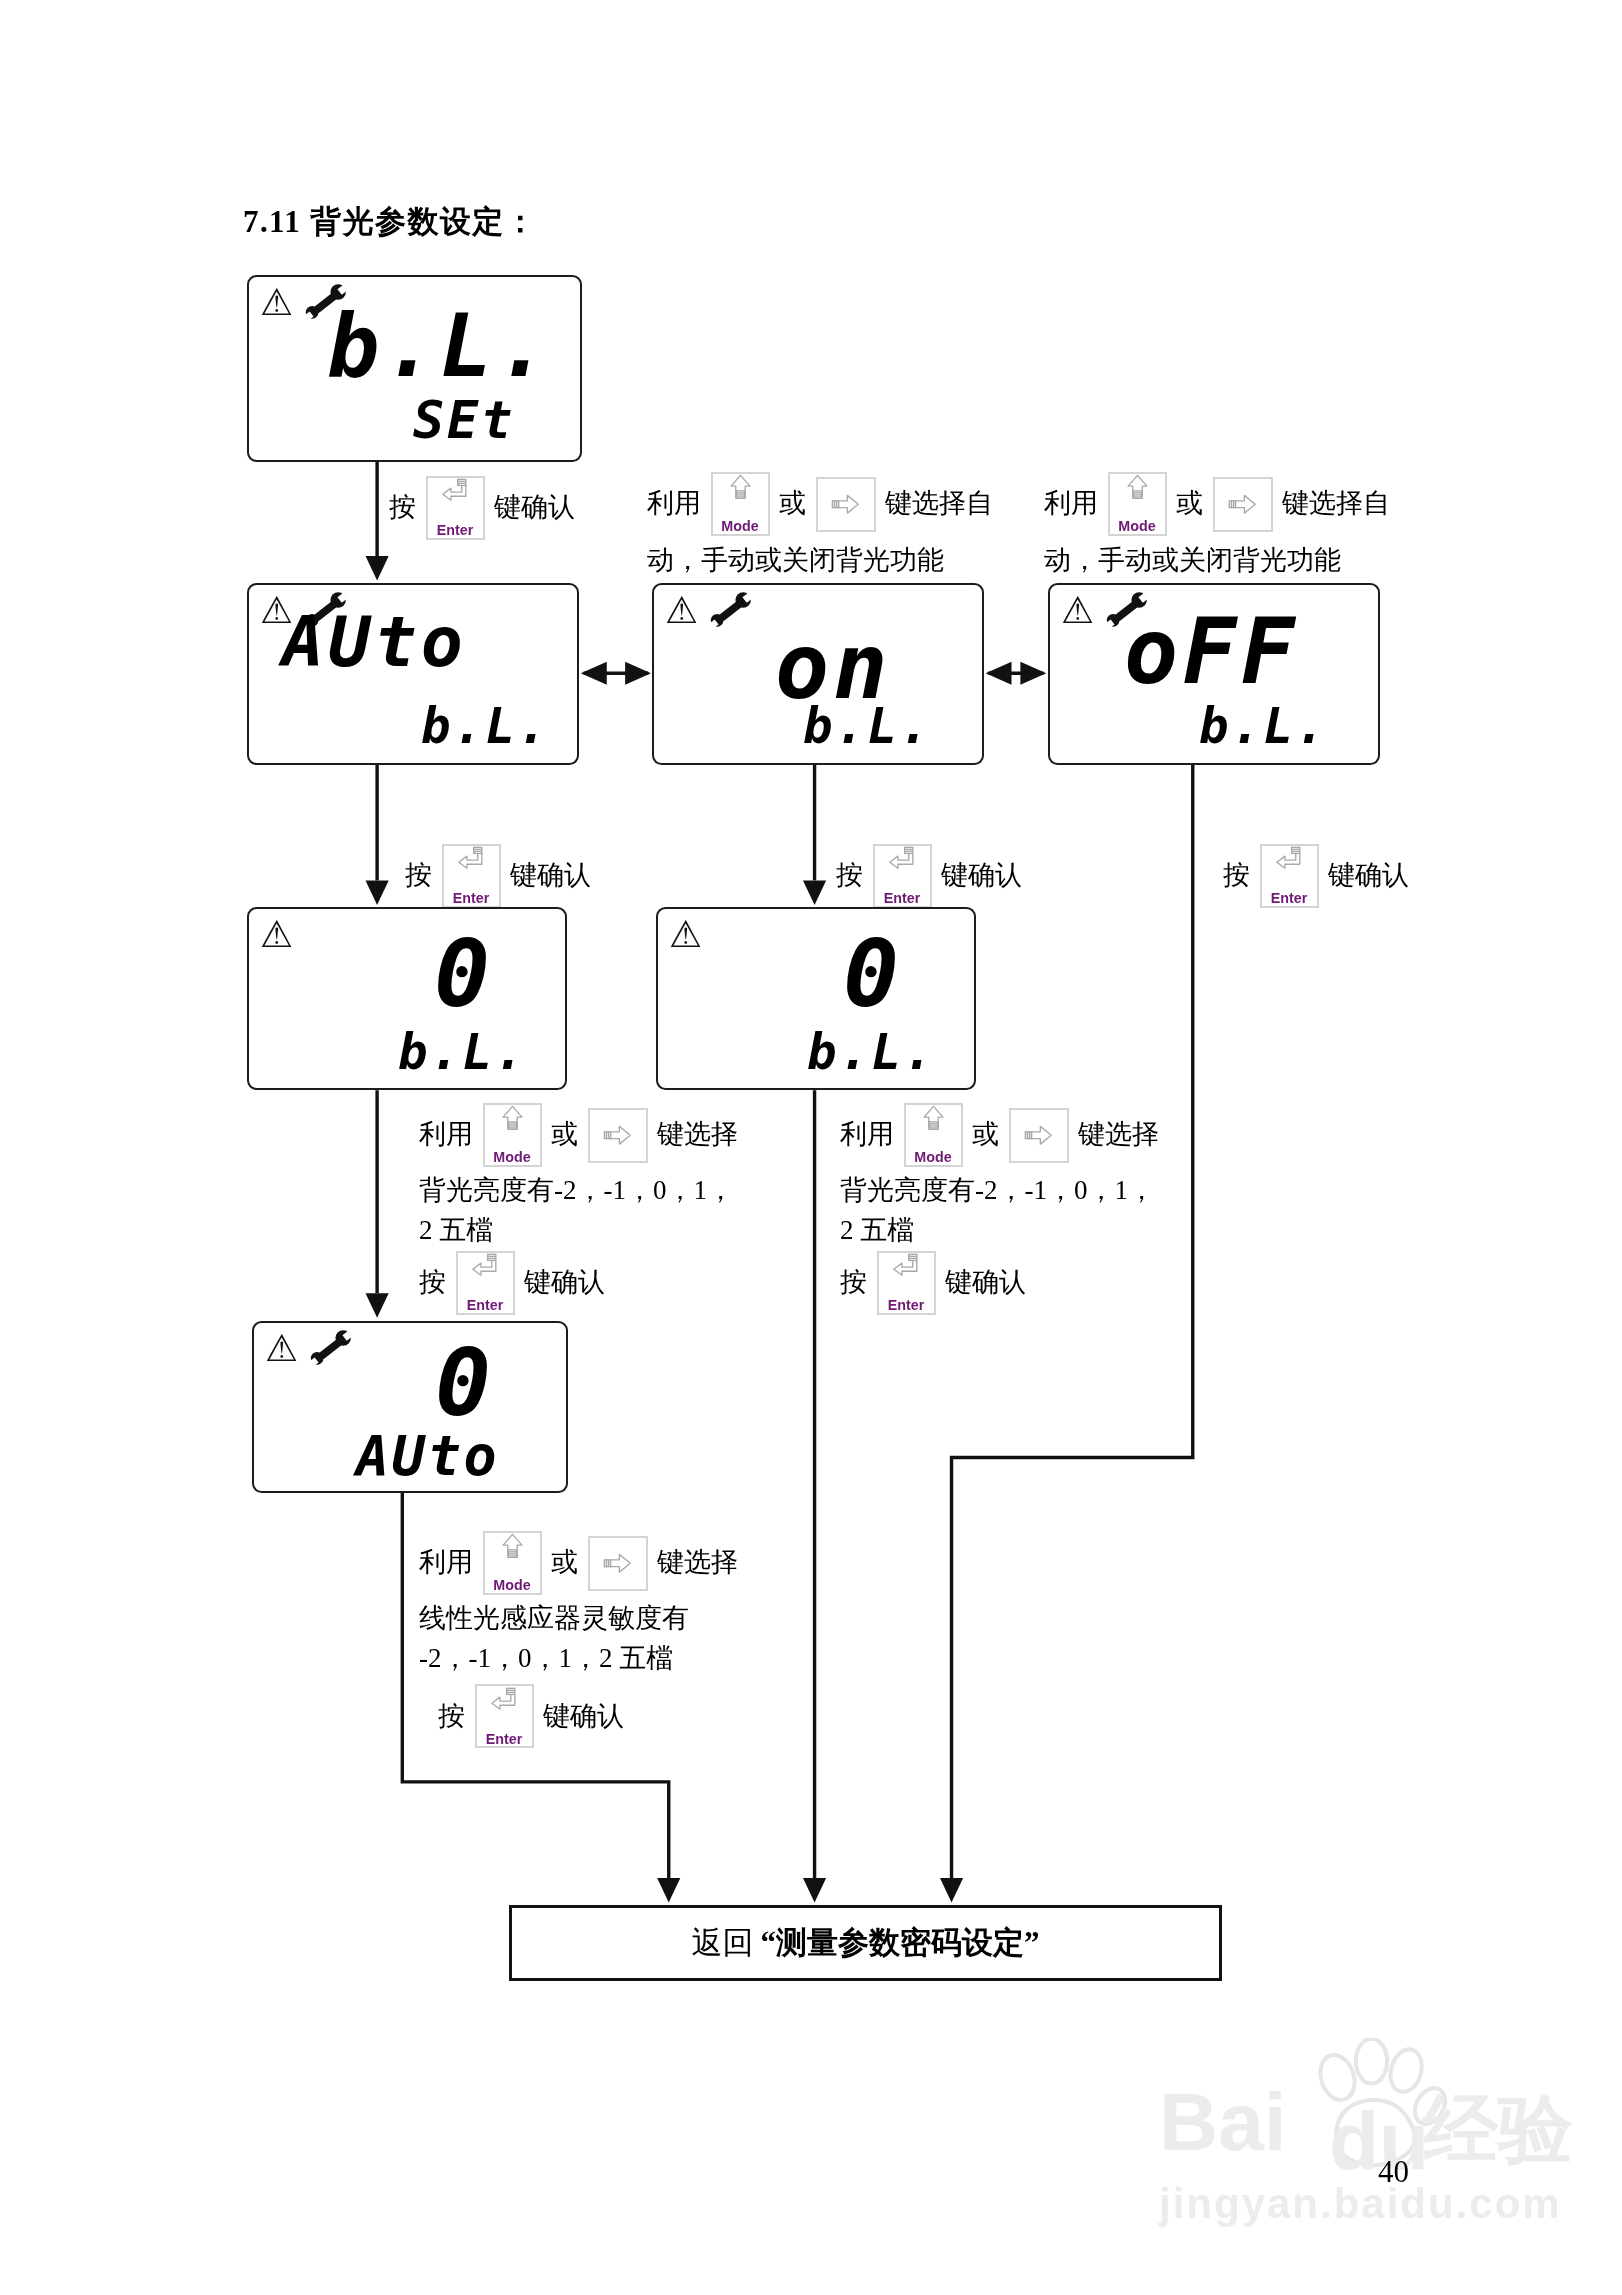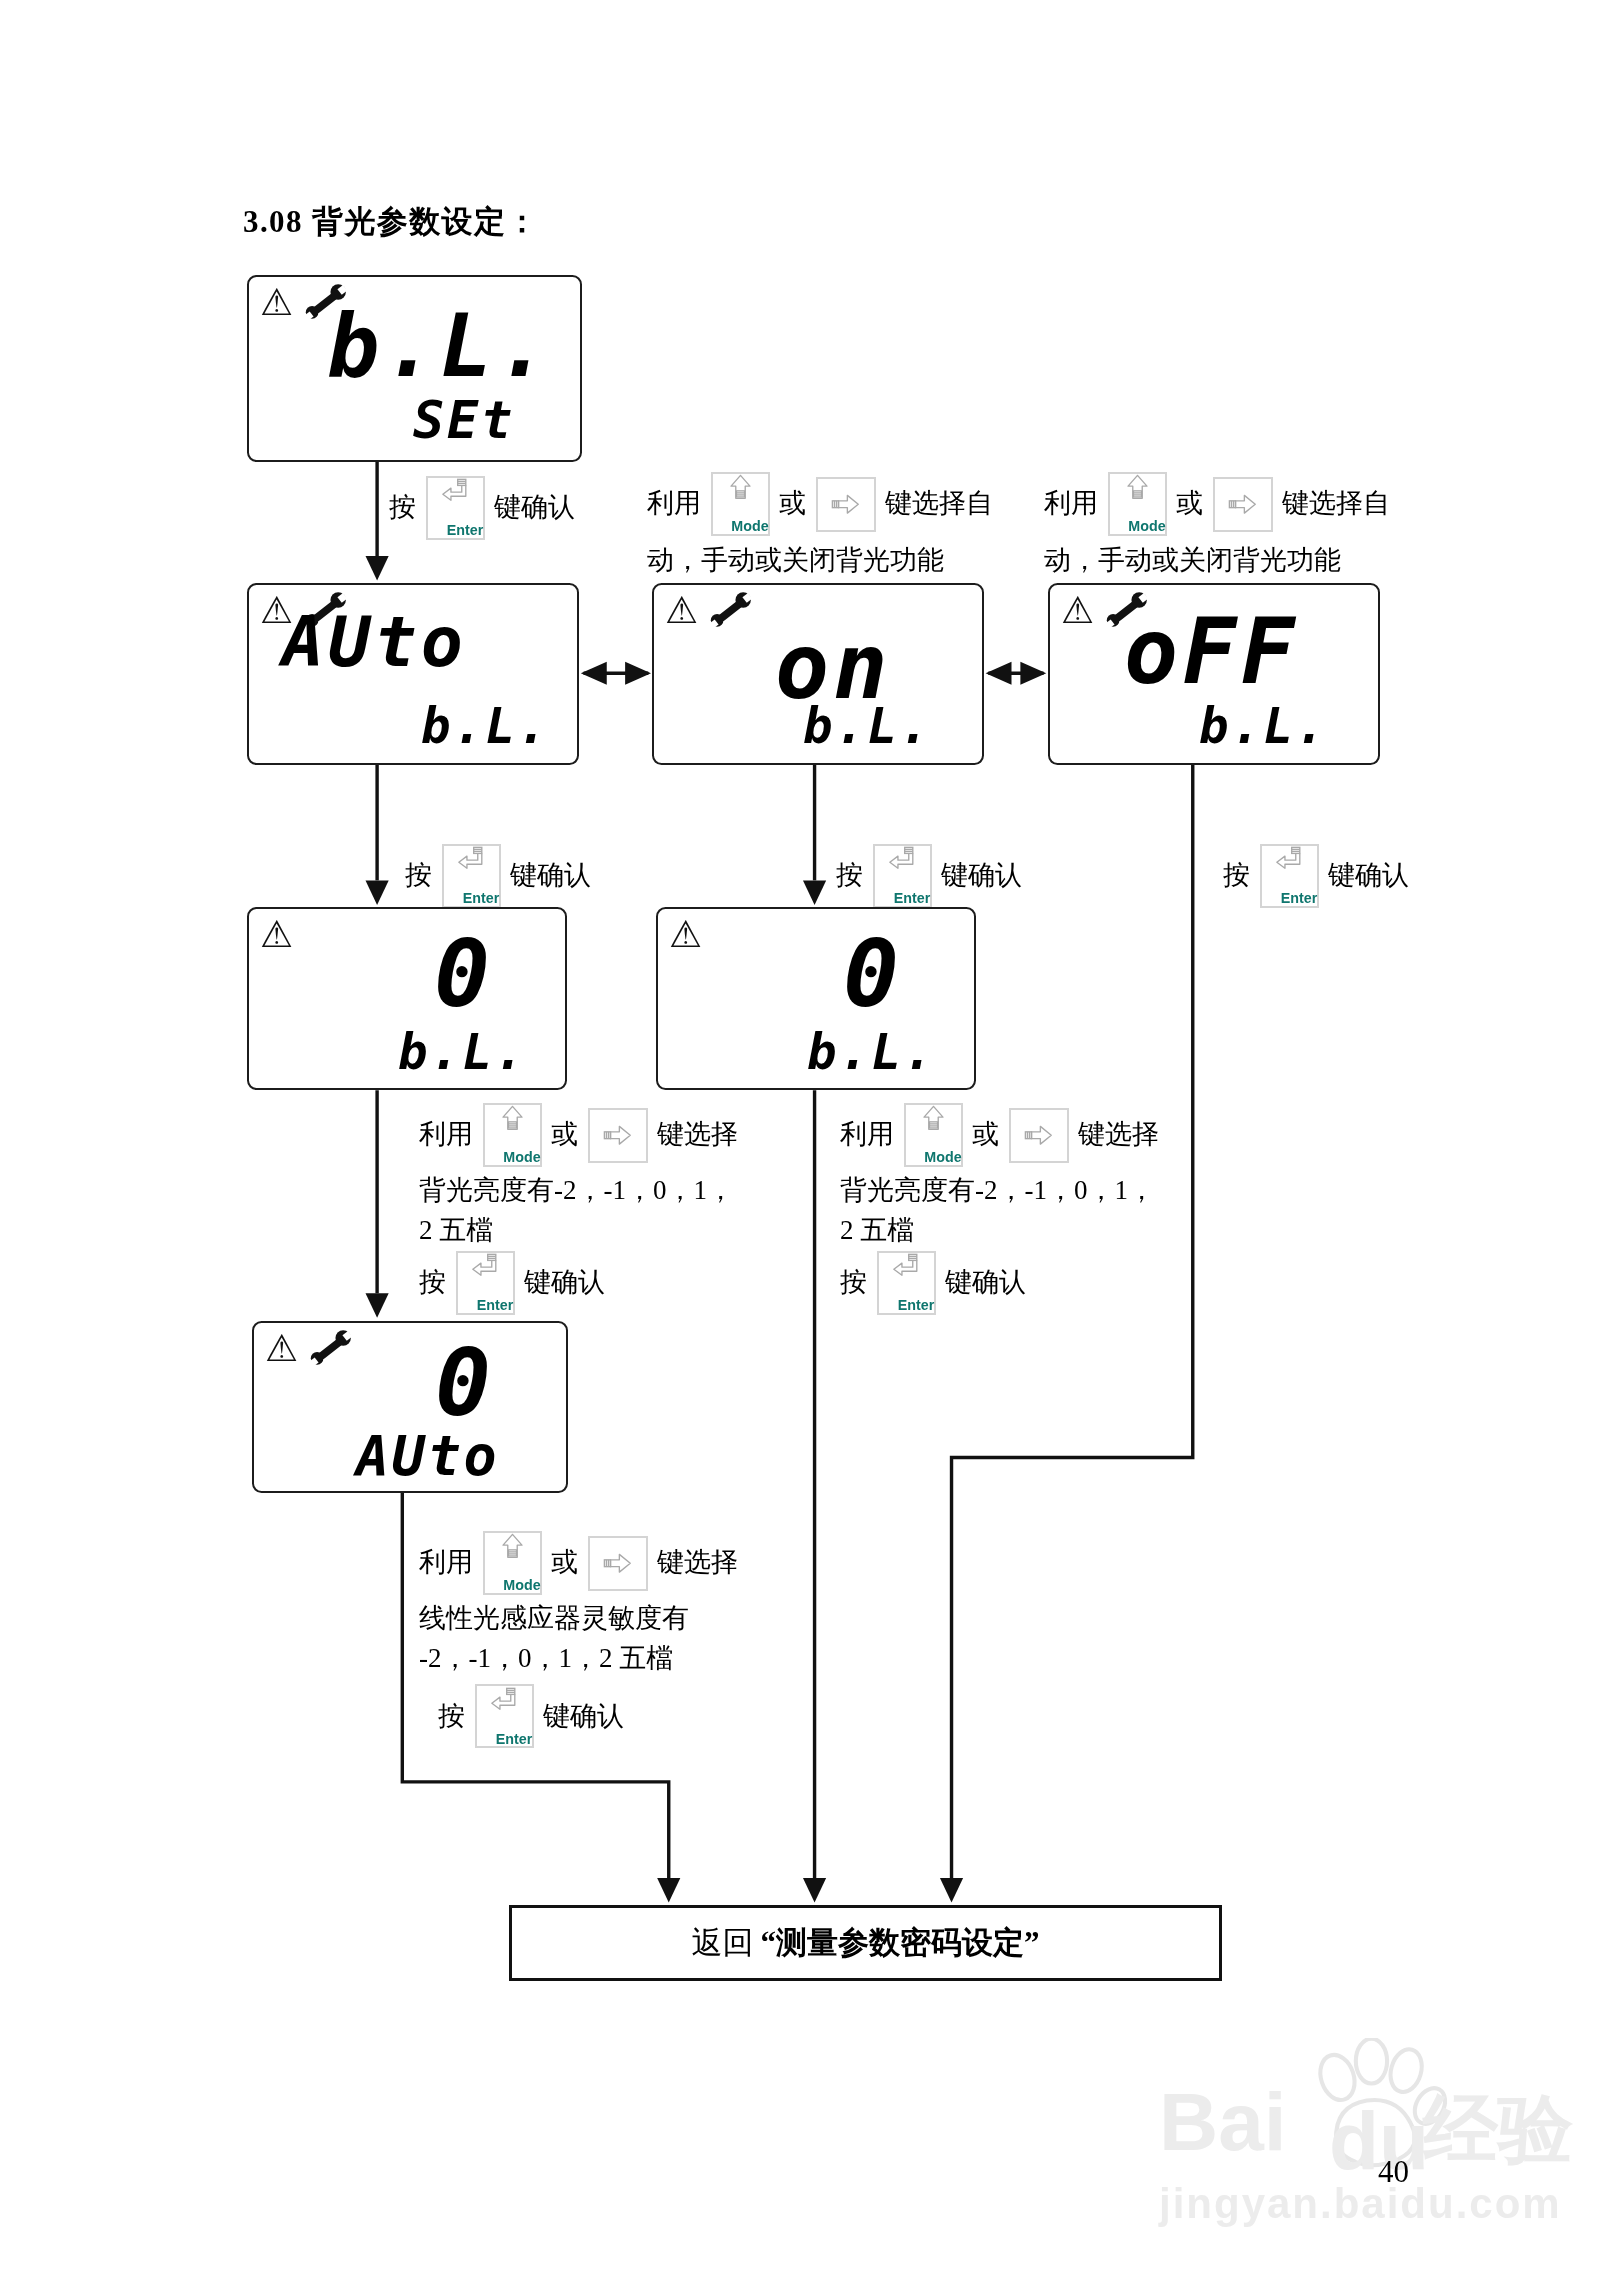--- a/index.html
+++ b/index.html
@@ -12,21 +12,21 @@
   .lcd{position:absolute;border:2px solid #1c1c1c;border-radius:9.5px;background:#fff;box-sizing:border-box;}
   .seg{position:absolute;font-family:"DejaVu Sans Mono",monospace;font-weight:bold;font-style:italic;
        line-height:1;white-space:nowrap;letter-spacing:4.1px;color:#000;}
   .seg.sub{letter-spacing:2.7px;}
   .lcd-icons{position:absolute;top:6.8px;left:11px;display:flex;gap:9.5px;align-items:flex-start;}
   .warn{font-size:37px;line-height:1;font-family:"DejaVu Sans",sans-serif;color:#111;}
   .key{display:inline-flex;flex-direction:column;align-items:center;justify-content:center;
        width:59px;height:64px;border:2px solid #d4d4d4;background:#fff;box-sizing:border-box;flex:none;}
   .key.noLbl{height:55px;width:60px;}
   .klbl{font-family:"Liberation Sans","DejaVu Sans",sans-serif;font-weight:bold;font-size:14.3px;
-        line-height:1;margin-top:18px;color:#0f766e;padding-left:20px;}
+        line-height:1;margin-top:18px;color:#701a75;}
   .block{position:absolute;display:flex;flex-direction:column;align-items:flex-start;}
   .ret{position:absolute;border:3.4px solid #111;display:flex;align-items:center;justify-content:center;
        font-size:31px;gap:6.8px;background:#fff;box-sizing:border-box;}
   .b{font-weight:bold;}
   .wm{position:absolute;color:#ececec;font-family:"Liberation Sans","DejaVu Sans",sans-serif;
       font-weight:bold;white-space:nowrap;}
   svg{display:block;}
 </style>
 </head>
 <body>
@@ -53,21 +53,21 @@
       <polygon points="1497,971 1497,1005 1535,988"></polygon>
       <polygon points="536,1292 570,1292 553,1328"></polygon>
       <polygon points="1178,1292 1212,1292 1195,1328"></polygon>
       <polygon points="536,1898 570,1898 553,1934"></polygon>
       <polygon points="1379,2756 1413,2756 1396,2792"></polygon>
       <polygon points="1178,2756 1212,2756 1195,2792"></polygon>
       <polygon points="964,2756 998,2756 981,2792"></polygon>
     </g>
   </svg>
 
-  <div class="abs cn title" style="left:243px;top:202px;">3.08 背光参数设定：</div>
+  <div class="abs cn title" style="left:243px;top:202px;">7.11 背光参数设定：</div>
 
   <div class="lcd" style="left:247px;top:275px;width:335px;height:187px;">
     <div class="lcd-icons">
       <span class="warn">⚠</span>
       <svg width="45" height="37" viewBox="0 0 64 52">
         <g fill="#111">
             <rect x="12" y="21" width="40" height="11" rx="5" transform="rotate(-38 32 26)"></rect>
         <circle cx="50" cy="11" r="11"></circle>
             <circle cx="13" cy="40" r="9"></circle>
           </g>

